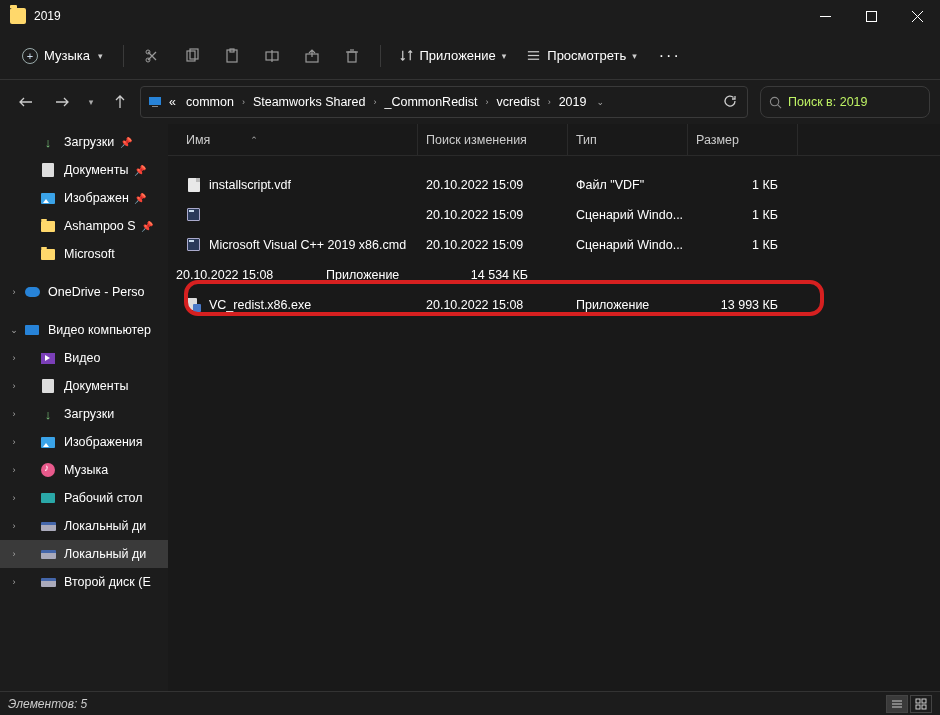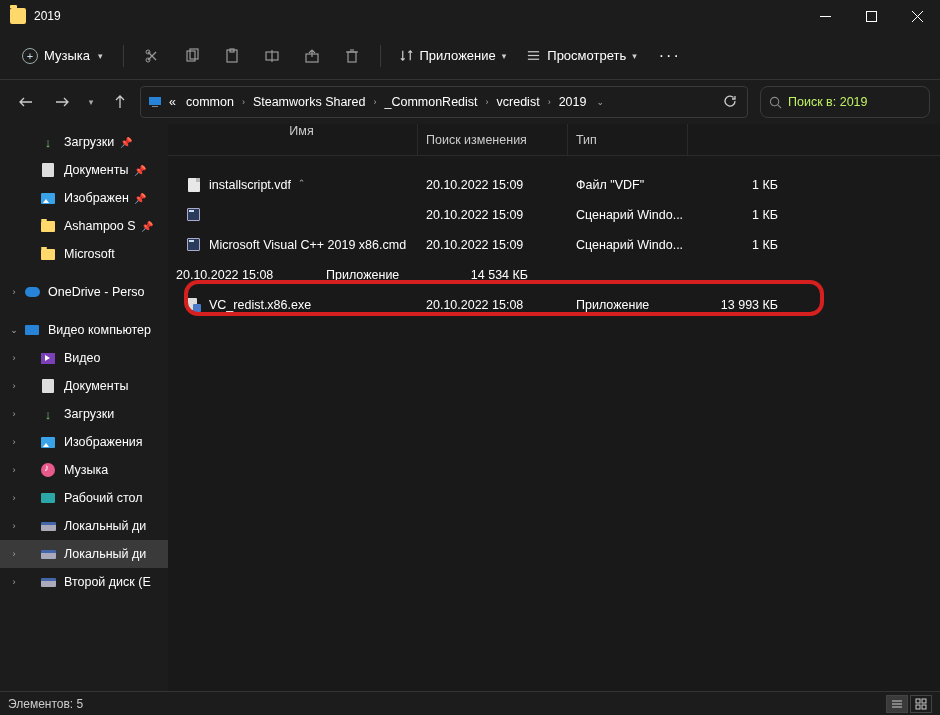--- a/index.html
+++ b/index.html
@@ -51,21 +51,21 @@
   .music-ic::after{content:"♪";position:absolute;top:-1px;left:3px;color:#fff;font-size:10px;}
   .cloud-ic{width:15px;height:10px;background:#2783d8;border-radius:5px;position:relative;}
   .pc-ic{width:14px;height:10px;background:#2783d8;border-radius:1px;position:relative;}
   .drive-ic{width:15px;height:9px;background:#aab;border-radius:1px;position:relative;border-top:3px solid #46a;}
   .video-ic{width:14px;height:11px;background:#7b3fb8;position:relative;}
   .video-ic::after{content:"";position:absolute;top:2px;left:4px;width:0;height:0;border-top:3px solid transparent;border-bottom:3px solid transparent;border-left:5px solid #fff;}
   .desk-ic{width:14px;height:10px;background:#2aa8a8;border-radius:1px;}
   .dl-ic{color:#7cc77c;font-size:13px;font-weight:bold;}
   .content { flex:1; background:#191919; display:flex; flex-direction:column; overflow:hidden; position:relative;}
   .hdr { height:32px; display:flex; align-items:center; border-bottom:1px solid #2a2a2a; font-size:12.5px; color:#ccc; }
-  .col-name { width:250px; padding-left:18px; display:flex; align-items:center; gap:40px;flex-direction:column;}
+  .col-name { width:250px; padding-left:18px; display:flex; align-items:center; gap:40px;}
   .col-name .arrow { font-size:9px; color:#aaa;}
   .col-date { width:150px; }
   .col-type { width:120px; }
   .col-size { width:110px; text-align:left;}
   .hdr > div { border-right: 1px solid #2a2a2a; height:100%; display:flex; align-items:center; padding-left: 8px;}
   .hdr .col-name { padding-left:18px;}
   .rows { padding-top:6px;}
   .row { height:30px; display:flex; align-items:flex-end; font-size:12.5px; color:#fff; position:relative;}
   .row .c-name { width:250px; padding-left:18px; display:flex; align-items:center; gap:8px; overflow:hidden; white-space:nowrap;}
   .row .c-date { width:150px; padding-left:8px;}
@@ -73,21 +73,21 @@
   .row .c-size { width:110px; text-align:right; padding-right:20px;}
   .file-ic { width:15px; height:15px; display:inline-flex; align-items:center; justify-content:center; flex-shrink:0;}
   .file-generic{width:12px;height:14px;background:#e8e8e8;border-radius:1px;position:relative;}
   .file-generic::after{content:"";position:absolute;top:0;right:0;width:4px;height:4px;background:#bbb;}
   .file-cmd{width:13px;height:13px;border:1px solid #aac;background:#2a3a5a;border-radius:1px;position:relative;}
   .file-cmd::after{content:"";position:absolute;top:1px;left:1px;width:5px;height:2px;background:#cde;}
   .file-exe{width:14px;height:14px;position:relative;}
   .file-exe::before{content:"";position:absolute;width:10px;height:12px;background:#ddd;border-radius:1px;}
   .file-exe::after{content:"";position:absolute;right:0;bottom:0;width:8px;height:8px;background:#4a7ac8;border-radius:1px;}
   .highlight-ring { position:absolute; border: 4px solid #d62020; border-radius: 14px; pointer-events:none; z-index:10; left: 184px; top: 280px; width: 640px; height: 36px;}
-  .statusbar { height:24px; border-top:1px solid #333; display:flex; align-items:center; font-size:12px; color:#ccc; padding:0 8px;}
+  .statusbar { height:24px; border-top:1px solid #333; display:flex; align-items:center; font-size:12px; color:#ccc; padding:0 8px;font-style:italic;}
   .statusbar .sp { flex:1;}
   .statusbar .viewbtn { width:22px; height:18px; display:flex; align-items:center; justify-content:center; border:1px solid #444; margin-left:2px;}
   .statusbar .viewbtn.active{background:#3a3a3a;}
   .statusbar .viewbtn svg{width:12px;height:12px;}
   [data-interactable="true"]{cursor:default;}
 </style>
 </head>
 <body>
 
 <div class="window" data-interactable="false">
@@ -367,20 +367,23 @@
         <div class="col-name" data-interactable="true">
             <span data-interactable="false">Имя</span>
             <span class="arrow" data-interactable="false">⌃</span>
           </div>
         <div class="col-date" data-interactable="true">
             <span data-interactable="false">Поиск изменения</span>
           </div>
         <div class="col-type" data-interactable="true">
             <span data-interactable="false">Тип</span>
           </div>
+        <div class="col-size" data-interactable="true">
+            <span data-interactable="false">Размер</span>
+          </div>
       </div>
       <div class="rows" data-interactable="false">
         <div class="row" data-interactable="true">
           <div class="c-name">
               <span class="file-ic" data-interactable="false">
                 <span class="file-generic"></span>
               </span>
               <span data-interactable="false">installscript.vdf</span>
             </div>
           <div class="c-date" data-interactable="false">20.10.2022 15:09</div>

